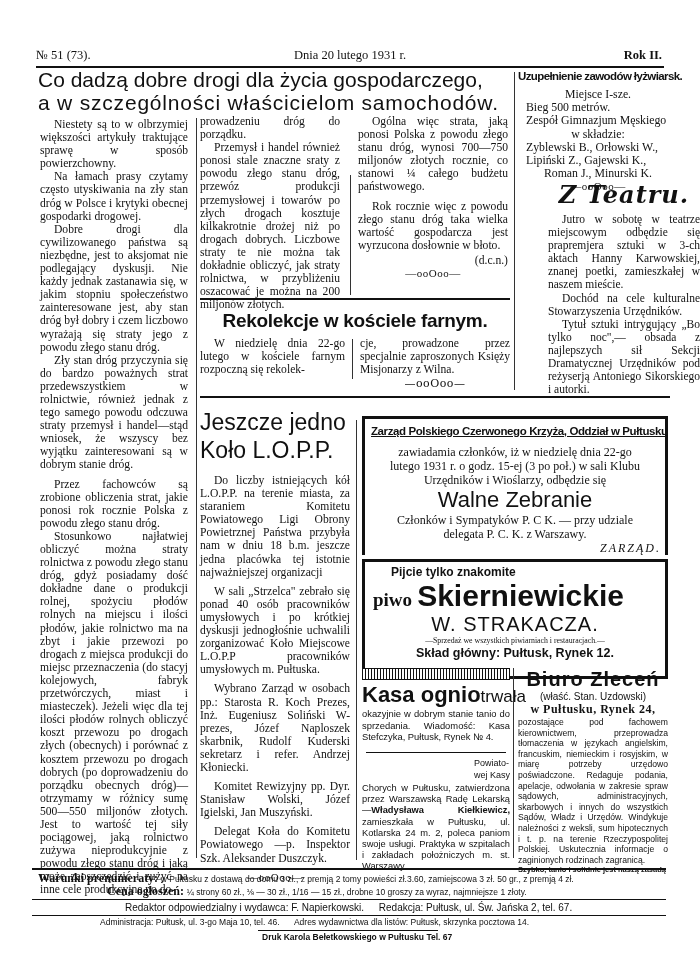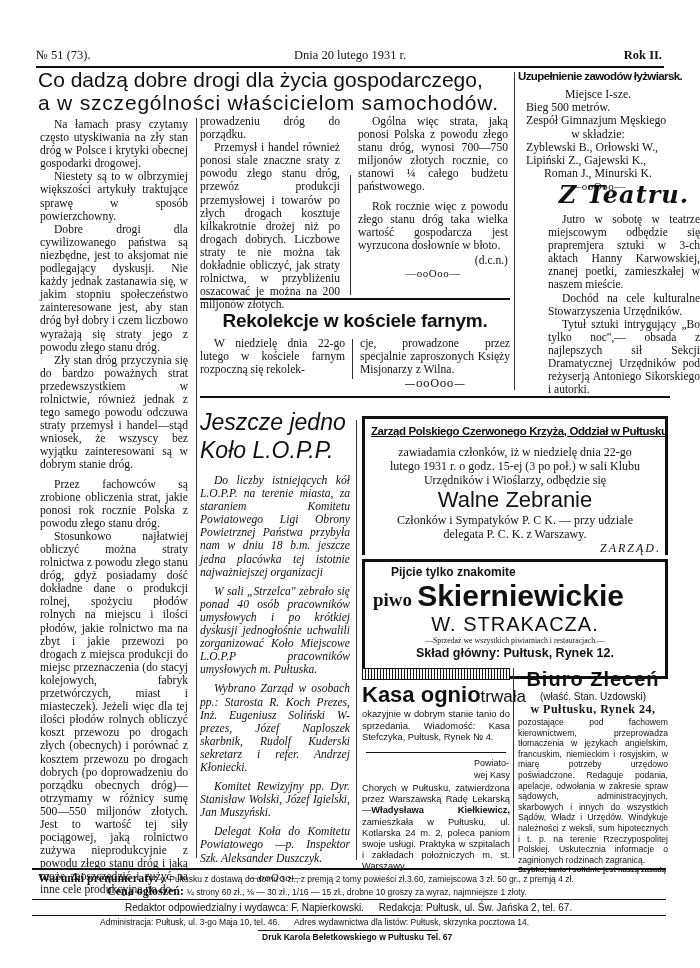--- a/index.html
+++ b/index.html
@@ -29,22 +29,22 @@
 <div class="rule" style="left:36px; top:66px; width:628px; height:2px;"></div>
 
 <div class="abs sans" style="left:38px; top:68px; width:470px; font-size:21px; line-height:23px;">
   <div style="white-space:nowrap;">Co dadzą dobre drogi dla życia gospodarczego,</div>
   <div style="white-space:nowrap; letter-spacing:0.8px;">a w szczególności właścicielom samochodów.</div>
 </div>
 
 <div class="vrule" style="left:514px; top:72px; height:318px;"></div>
 
 <div class="abs col" style="left:40px; top:118px; width:148px;">
+  <p>Niestety są to w olbrzymiej większości artykuły traktujące sprawę w sposób powierzchowny.</p>
   <p>Na łamach prasy czytamy często utyskiwania na zły stan dróg w Polsce i krytyki obecnej gospodarki drogowej.</p>
-  <p>Niestety są to w olbrzymiej większości artykuły traktujące sprawę w sposób powierzchowny.</p>
   <p>Dobre drogi dla cywilizowanego państwa są niezbędne, jest to aksjomat nie podlegający dyskusji. Nie każdy jednak zastanawia się, w jakim stopniu społeczeństwo zainteresowane jest, aby stan dróg był dobry i czem liczbowo wyrażają się straty jego z powodu złego stanu dróg.</p>
   <p>Zły stan dróg przyczynia się do bardzo poważnych strat przedewszystkiem w rolnictwie, również jednak z tego samego powodu odczuwa straty przemysł i handel—stąd wniosek, że wszyscy bez wyjątku zainteresowani są w dobrym stanie dróg.</p>
   <p class="gap">Przez fachowców są zrobione obliczenia strat, jakie ponosi rok rocznie Polska z powodu złego stanu dróg.</p>
   <p>Stosunkowo najłatwiej obliczyć można straty rolnictwa z powodu złego stanu dróg, gdyż posiadamy dość dokładne dane o produkcji rolnej, spożyciu płodów rolnych na miejscu i ilości płodów, jakie rolnictwo ma na zbyt i jakie przewozi po drogach z miejsca produkcji do miejsc przeznaczenia (do stacyj kolejowych, fabryk przetwórczych, miast i miasteczek). Jeżeli więc dla tej ilości płodów rolnych obliczyć koszt przewozu po drogach złych (obecnych) i porównać z kosztem przewozu po drogach dobrych (po doprowadzeniu do porządku obecnych dróg)—otrzymamy w różnicy sumę 500—550 miljonów złotych. Jest to wartość tej siły pociągowej, jaką rolnictwo zużywa nieprodukcyjnie z powodu złego stanu dróg i jaką może zaoszczędzić i zużyć na inne cele produkcyjne po do-</p>
 </div>
 <div class="vrule" style="left:196px; top:118px; height:740px;"></div>
 
 <div class="abs col" style="left:200px; top:115px; width:140px;">
   <p style="text-indent:0;">prowadzeniu dróg do porządku.</p>
   <p>Przemysł i handel również ponosi stale znaczne sraty z powodu złego stanu dróg, przewóz produkcji przemysłowej i towarów po złych drogach kosztuje kilkakrotnie drożej niż po drogach dobrych. Liczbowe straty te nie można tak dokładnie obliczyć, jak straty rolnictwa, w przybliżeniu oszacować je można na 200 miljonów złotych.</p>
@@ -86,21 +86,21 @@
   <div class="col" style="position:relative; height:46px; margin-top:5px;">
     <div style="position:absolute; left:0; top:0; width:145px; text-indent:14px;">W niedzielę dnia 22-go lutego w kościele farnym rozpoczną się rekolek-</div>
     <div class="vrule" style="left:152px; top:2px; height:40px;"></div>
     <div style="position:absolute; left:160px; top:0; width:150px;">cje, prowadzone przez specjalnie zaproszonych Księży Misjonarzy z Wilna.</div>
   </div>
   <div class="sep" style="margin-left:160px; width:150px; margin-top:-6px;">—ooOoo—</div>
 </div>
 
 <div class="rule" style="left:200px; top:396px; width:470px; height:2px;"></div>
 
-<div class="abs" style="left:200px; top:408px; width:150px;font-style:italic;">
+<div class="abs" style="left:200px; top:408px; width:150px;">
   <div class="sans" style="font-size:23px; line-height:28px;">
     <div>Jeszcze jedno</div>
     <div>Koło L.O.P.P.</div>
   </div>
   <div class="col" style="margin-top:10px; font-size:11.6px;">
     <p>Do liczby istniejących kół L.O.P.P. na terenie miasta, za staraniem Komitetu Powiatowego Ligi Obrony Powietrznej Państwa przybyła nam w dniu 18 b.m. jeszcze jedna placówka tej istotnie najważniejszej organizacji</p>
     <p class="gap">W sali „Strzelca" zebrało się ponad 40 osób pracowników umysłowych i po krótkiej dyskusji jednogłośnie uchwalili zorganizować Koło Miejscowe L.O.P.P pracowników umysłowych m. Pułtuska.</p>
     <p class="gap">Wybrano Zarząd w osobach pp.: Starosta R. Koch Prezes, Inż. Eugeniusz Soliński W-prezes, Józef Naploszek skarbnik, Rudolf Kuderski sekretarz i refer. Andrzej Kłoniecki.</p>
     <p class="gap">Komitet Rewizyjny pp. Dyr. Stanisław Wolski, Józef Igielski, Jan Muszyński.</p>
     <p class="gap">Delegat Koła do Komitetu Powiatowego —p. Inspektor Szk. Aleksander Duszczyk.</p>

